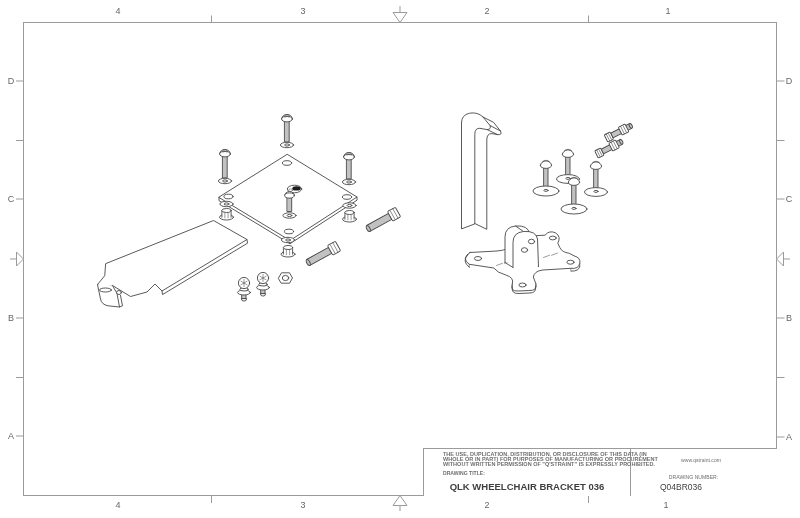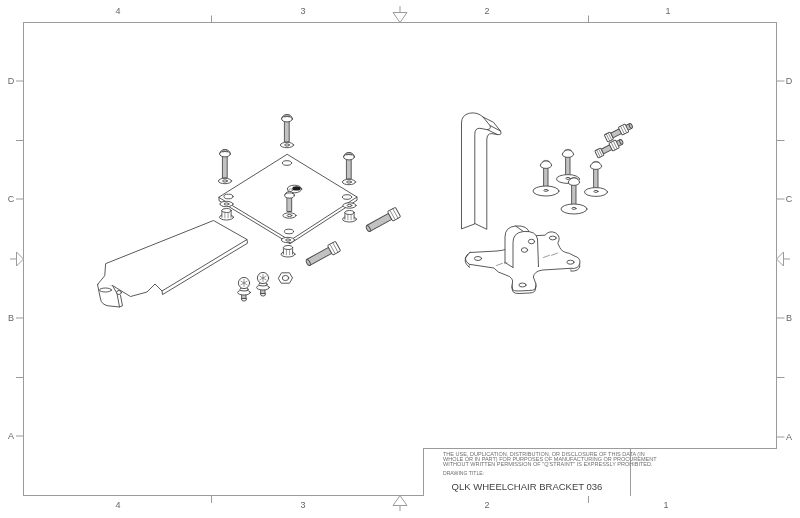--- a/index.html
+++ b/index.html
@@ -14,21 +14,21 @@
   .fg{fill:#c2c2c2;}
   .fd{fill:#1c1c1c;stroke:none;}
   .thin{stroke-width:0.55;}
   .frameln{stroke:#9b9b9b;stroke-width:1;fill:none;}
   .framefill{stroke:#9b9b9b;stroke-width:1;fill:#ffffff;}
   
   .zl{position:absolute;font-size:9px;color:#666;transform:translate(-50%,-50%);white-space:nowrap;}
   
   .tblock{position:absolute;left:423px;top:448px;width:354px;height:48px;
     border-left:1px solid #9b9b9b;border-top:1px solid #9b9b9b;box-sizing:border-box;background:#fff;}
-  .tb-left{position:absolute;left:0;top:0;width:207px;height:100%;border-right:1px solid #9b9b9b;box-sizing:border-box;}
+  .tb-left{position:absolute;left:0;top:0;width:207px;height:100%;border-right:1px solid #9b9b9b;box-sizing:border-box;font-weight:bold;}
   .tb-right{position:absolute;left:207px;top:0;width:147px;height:100%;}
   .legal{position:absolute;left:19px;top:3px;width:130%;font-size:6px;line-height:6.6px;color:#6e6e6e;
     transform:scale(0.92,0.78);transform-origin:0 0;white-space:nowrap;}
   .legal span{display:block;}
   .tb-label{position:absolute;font-size:6px;color:#6e6e6e;white-space:nowrap;transform:scale(0.85);transform-origin:0 0;}
   .tb-big{position:absolute;color:#3f3f3f;white-space:nowrap;text-align:center;}
 </style>
 </head>
 <body>
 
@@ -290,14 +290,19 @@
   <div class="tblock">
     <div class="tb-left">
       <div class="legal">
         <span>THE USE, DUPLICATION, DISTRIBUTION, OR DISCLOSURE OF THIS DATA (IN</span>
         <span>WHOLE OR IN PART) FOR PURPOSES OF MANUFACTURING OR PROCUREMENT</span>
         <span>WITHOUT WRITTEN PERMISSION OF "Q'STRAINT" IS EXPRESSLY PROHIBITED.</span>
       </div>
       <div class="tb-label" style="left:19px;top:22px">DRAWING TITLE:</div>
       <div class="tb-big" style="left:0;bottom:4px;width:100%;font-size:9.5px">QLK WHEELCHAIR BRACKET 036</div>
     </div>
+    <div class="tb-right">
+      <div class="tb-label" style="left:20px;top:9px;width:120%;transform-origin:center top;text-align:center;width:100px">www.qstraint.com</div>
+      <div class="tb-label" style="left:20px;top:26px;text-align:center;width:100px">DRAWING NUMBER:</div>
+      <div class="tb-big" style="left:0;bottom:4px;width:100px;font-size:8.5px">Q04BR036</div>
+    </div>
   </div>
 </div>
 
 </body></html>

